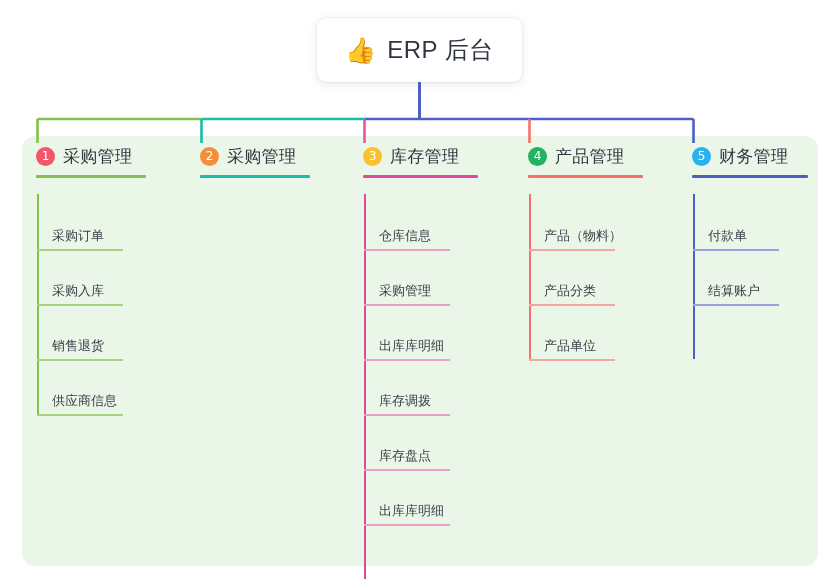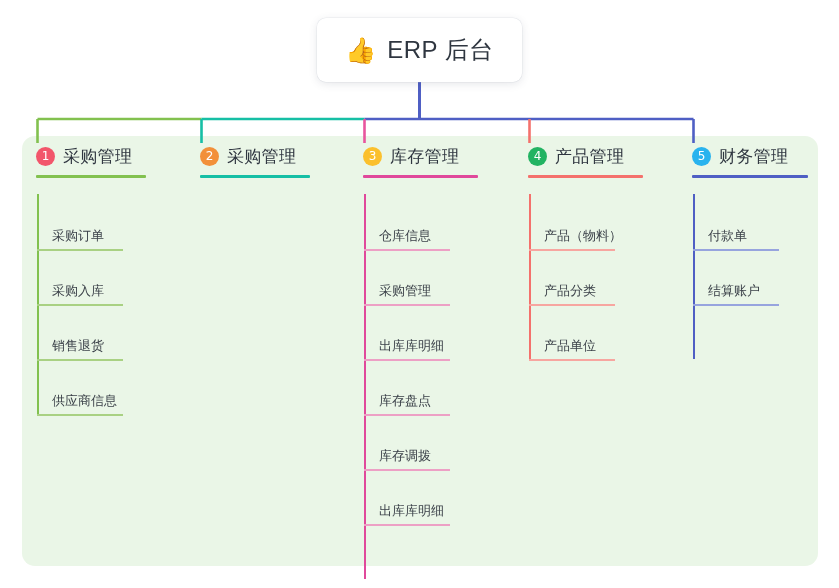--- a/index.html
+++ b/index.html
@@ -214,25 +214,25 @@
           </div>
           <div class="item">
             <span class="item-label">采购管理</span>
             <div class="item-rule" style="background: rgb(237, 160, 197);"></div>
           </div>
           <div class="item">
             <span class="item-label">出库库明细</span>
             <div class="item-rule" style="background: rgb(237, 160, 197);"></div>
           </div>
           <div class="item">
+            <span class="item-label">库存调拨</span>
+            <div class="item-rule" style="background: rgb(237, 160, 197);"></div>
+          </div>
+          <div class="item">
             <span class="item-label">库存盘点</span>
-            <div class="item-rule" style="background: rgb(237, 160, 197);"></div>
-          </div>
-          <div class="item">
-            <span class="item-label">库存调拨</span>
             <div class="item-rule" style="background: rgb(237, 160, 197);"></div>
           </div>
           <div class="item">
             <span class="item-label">出库库明细</span>
             <div class="item-rule" style="background: rgb(237, 160, 197);"></div>
           </div>
         </div>
       </div>
       <div class="column" style="left: 516px; width: 170px;">
         <div class="col-header">

